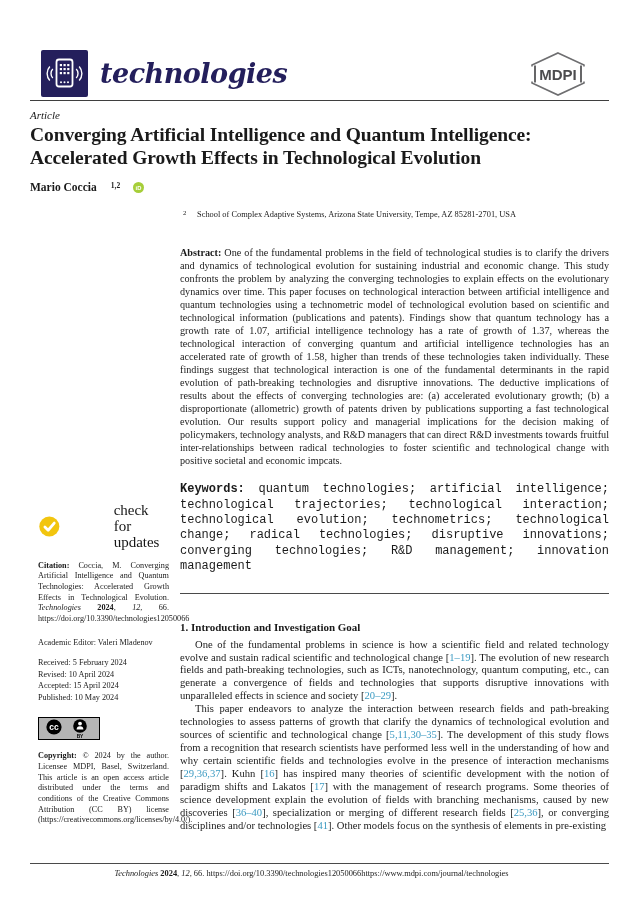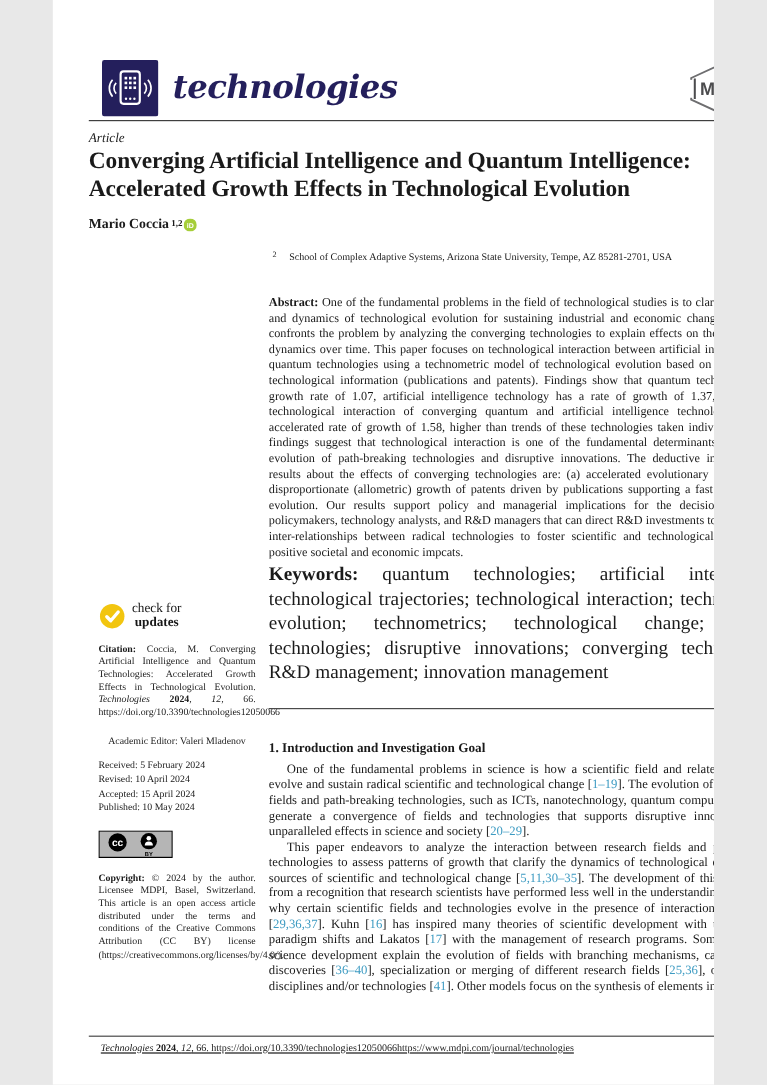--- a/index.html
+++ b/index.html
@@ -1,68 +1,68 @@
 <!DOCTYPE html>
 <html><head>
 <meta charset="utf-8">
 <style>
   html,body { margin:0; padding:0; background:#e8e8e8; }
   .page {
-    position:relative; width:551px; height:904px; margin:0 auto;
+    position:relative; width:639px; height:904px; margin:0 auto;
     background:#ffffff; overflow:hidden;
     font-family:"Liberation Serif", serif; color:#1a1a1a;
   }
   
   .header { position:absolute; left:30px; top:50px; width:579px; height:48px; }
   .logo-group { position:absolute; left:11px; top:0; display:flex; align-items:center; gap:12px; }
   .journal-name {
     font-family:"DejaVu Serif","Liberation Serif",serif;
     font-style:italic; font-weight:bold; font-size:27px; color:#241f5c; letter-spacing:-0.5px;
   }
   .mdpi-logo { position:absolute; right:18px; top:1px; }
   .header-rule { position:absolute; left:30px; width:579px; top:100px; border-top:1.4px solid #3f3f3f; }
 
   
   .article-head { position:absolute; left:30px; top:109px; width:579px; }
   .article-type { font-style:italic; font-size:11px; }
   .title { font-size:19.5px; font-weight:bold; line-height:1.17; margin-top:3px; letter-spacing:-0.1px; }
-  .author-line { margin-top:11px; font-size:11.5px; font-weight:bold; display:flex; align-items:flex-start; gap:1px; }
+  .author-line { margin-top:11px; font-size:11.5px; font-weight:bold; display:flex; align-items:flex-start; gap:13px; }
   .author-line sup { font-size:7.5px; margin-left:1px; }
   .orcid { margin-top:1px; }
 
   
   .sidebar { position:absolute; left:38px; top:502px; width:131px; font-size:8.2px; line-height:1.3; }
   .check-badge { display:flex; align-items:center; gap:5px; cursor:pointer; }
-  .check-text { font-size:11px; line-height:1.08; color:#161616; }
-  .check-text .upd { font-weight:bold;text-align:center; }
+  .check-text { font-size:15px; line-height:1.08; color:#161616;margin-left:48px; }
+  .check-text .upd { font-weight:normal; }
   .citation { margin-top:10px; text-align:justify; }
-  .editor { margin-top:13px;text-align:center; }
+  .editor { margin-top:13px; }
   .dates { margin-top:10px; }
   .dates div { margin-bottom:1px; }
   .cc-badge { margin-top:13px; }
   .copyright { margin-top:8px; text-align:justify; }
 
   
   .main-col { position:absolute; left:180px; top:210px; width:429px; }
   .affiliations { font-size:8.4px; line-height:1.26; }
   .aff { position:relative; padding-left:17px; }
   .aff .mark { position:absolute; left:3px; top:-1px; font-size:6.8px; }
   .abstract { margin-top:25px; font-size:10.2px; line-height:1.28; text-align:justify; }
-  .keywords { margin-top:2px; font-size:16px; line-height:1.28; text-align:justify; }
+  .keywords { margin-top:15px; font-size:12px; line-height:1.28; text-align:justify;font-family:Liberation Mono, monospace; }
   .kw-rule { margin-top:18px; border-top:1px solid #4a4a4a; }
   .section-heading { margin-top:27px; font-size:11px; font-weight:bold; }
   .body-text { margin-top:6px; font-size:10.6px; line-height:1.225; text-align:justify; }
   .body-text p { margin:0; text-indent:15px; }
   .seg-b { font-weight:bold; }
   .seg-i { font-style:italic; }
   .seg-ref { color:#3d9bc2;margin-top:20px; }
 
   
   .footer-rule { position:absolute; left:30px; width:579px; top:863px; border-top:1px solid #4a4a4a; }
-  .footer { position:absolute; left:40px; top:869px; width:579px; display:flex; justify-content:flex-start; font-size:8.4px;text-decoration:underline; }
+  .footer { position:absolute; left:22px; top:869px; width:579px; display:flex; justify-content:center; font-size:8.4px; }
 </style>
 </head>
 <body>
 
 <div class="page">
 
   <div class="header">
     <div class="logo-group">
       <svg width="47" height="47" viewBox="0 0 47 47">
         <rect x="0" y="0" width="47" height="47" rx="2" fill="#241f5c"></rect>

